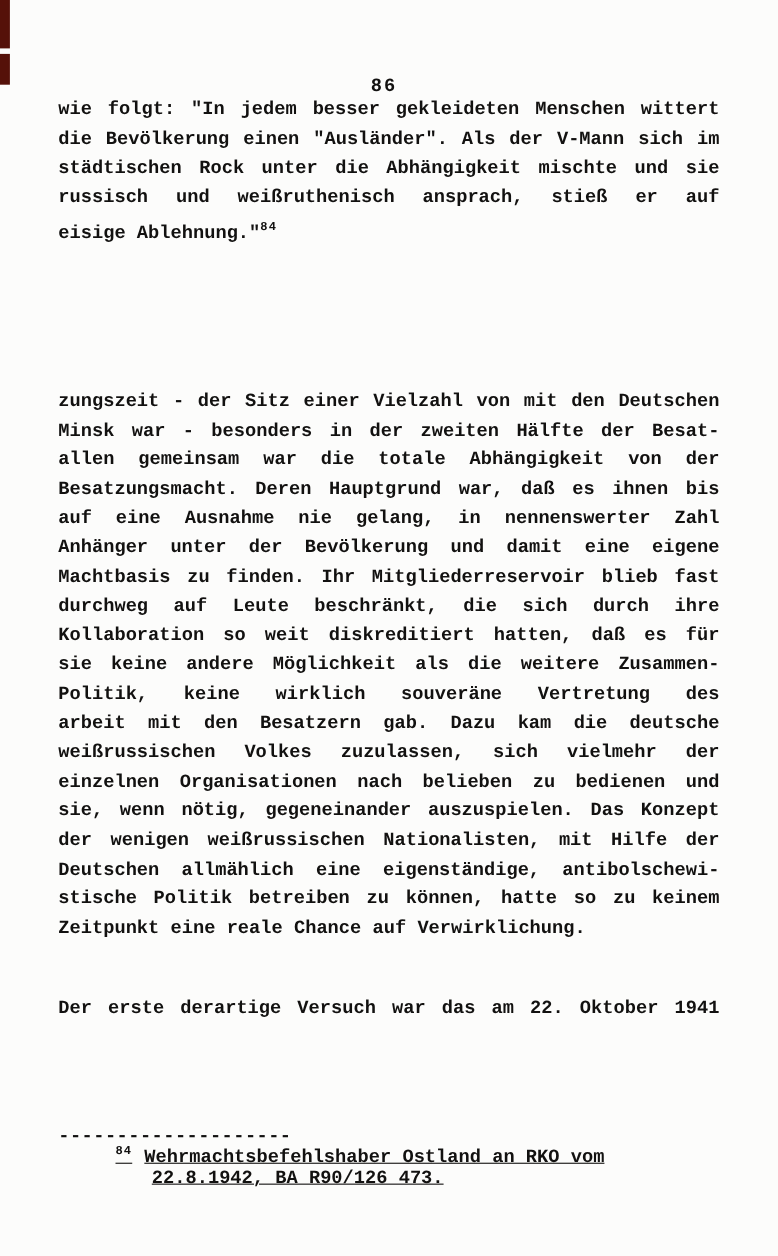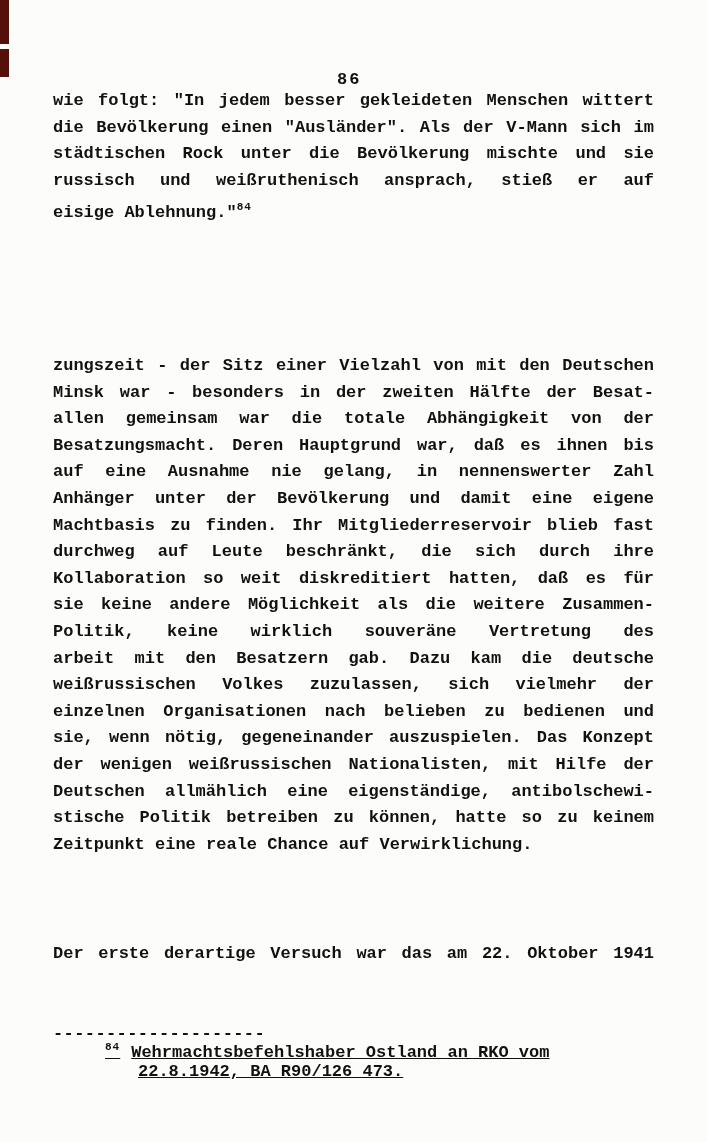--- a/index.html
+++ b/index.html
@@ -23,21 +23,21 @@
   }
   .block { position:absolute; left:53px; width:601px; }
   .line {
     line-height:26.6px; height:26.6px;
     text-align:justify; text-align-last:justify;
     white-space:normal; overflow:visible;
   }
   .line.left { text-align:left; text-align-last:left; }
   .heading .line { line-height:33px; height:33px; }
   .heading .indent { padding-left:72px; }
-  .para3 .line { line-height:30px; height:30px;margin-top:36px; }
+  .para3 .line { line-height:30px; height:30px; }
   .sup {
     font-size:11px; vertical-align:7px; letter-spacing:1px;
   }
   .fnsep {
     position:absolute; top:1024px; left:53px;
     line-height:19px; letter-spacing:0.4px; white-space:pre;
   }
   .footnote {
     position:absolute; top:1038px; left:105px; width:560px;
     line-height:19px;
@@ -53,21 +53,21 @@
 
   <div class="edge-mark" style="top:0; height:44px;"></div>
   <div class="edge-mark" style="top:49px; height:28px;"></div>
 
   <div class="pageno">86</div>
 
   <div class="block" style="top:88px;">
     <div>
         <div class="line">wie folgt: "In jedem besser gekleideten Menschen wittert</div>
         <div class="line">die Bevölkerung einen "Ausländer". Als der V-Mann sich im</div>
-        <div class="line">städtischen Rock unter die Bevölkerung mischte und sie</div>
+        <div class="line">städtischen Rock unter die Abhängigkeit mischte und sie</div>
         <div class="line">russisch und weißruthenisch ansprach, stieß er auf</div>
       </div>
     <div class="line left">
       <span>eisige Ablehnung."</span><span class="sup">84</span>
     </div>
   </div>
 
 
   <div class="block" style="top:353px;">
     <div>

